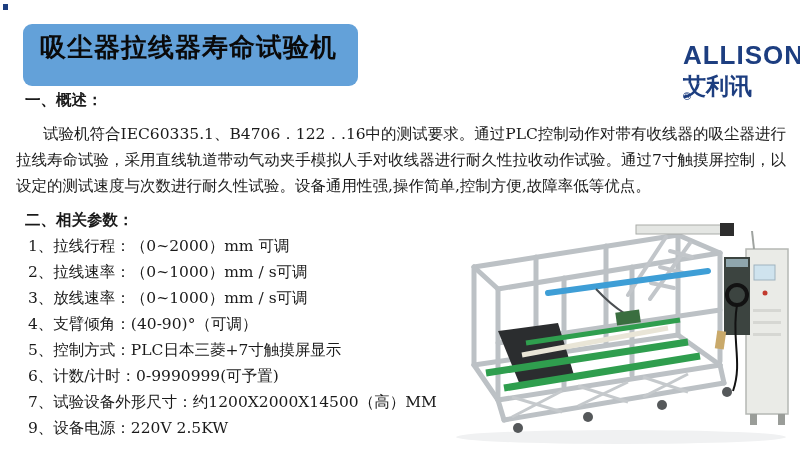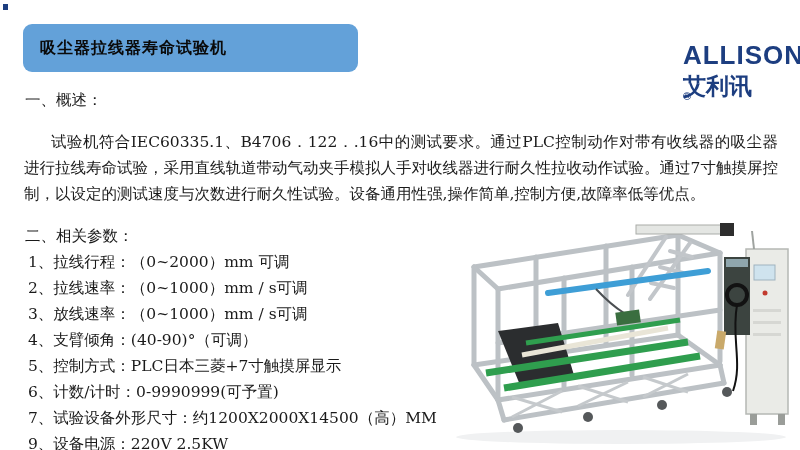--- a/index.html
+++ b/index.html
@@ -5,40 +5,40 @@
   html,body { margin:0; padding:0; }
   body {
     width:800px; height:450px; background:#ffffff; overflow:hidden;
     font-family:"DejaVu Serif","Liberation Serif",serif;
   }
   .page { position:relative; width:800px; height:450px; background:#ffffff; }
 
   .corner-mark { position:absolute; left:3px; top:4px; width:5px; height:6px; background:#1d3e80; }
 
   .title-banner {
-    position:absolute; left:23px; top:24px; width:318px; height:48px;
+    position:absolute; left:23px; top:24px; width:318px; height:62px;
     background:#63a1d9; border-radius:9px;
-    font-size:16px; font-weight:bold; color:#0a0a0a;
+    font-size:26px; font-weight:bold; color:#0a0a0a;
     line-height:47px; padding-left:17px; letter-spacing:1px; white-space:nowrap;
   }
 
   .logo {
     position:absolute; right:16px; top:40px; display:flex; align-items:baseline;
     color:#1d3e80; font-family:"Liberation Sans",sans-serif; white-space:nowrap;flex-direction:column;
   }
   .logo-latin { font-size:26px; font-weight:800; letter-spacing:1px; }
   .logo-cjk  { font-size:23px; font-weight:700; margin-left:20px; }
   .logo-reg  { font-size:11px; margin-left:2px; position:relative; top:-12px; font-weight:400; }
 
   .content {
     position:absolute; left:8px; top:87px; width:786px;
     font-size:15.5px; line-height:26px; color:#1a1a1a;
   }
-  .section-heading { padding-left:17px; }
-  .overview-body   { margin:16px; text-indent:27px; text-align:justify; }
+  .section-heading { padding-left:17px;font-weight:bold; }
+  .overview-body   { margin:8px; text-indent:27px; text-align:justify; }
   .param-item      { padding-left:20px; white-space:nowrap; }
 
   .machine-photo { position:absolute; left:436px; top:213px; width:364px; height:237px; margin:0; }
   .machine-photo svg { display:block; width:100%; height:100%; }
 </style>
 </head>
 <body>
 
 <div class="page">
 

